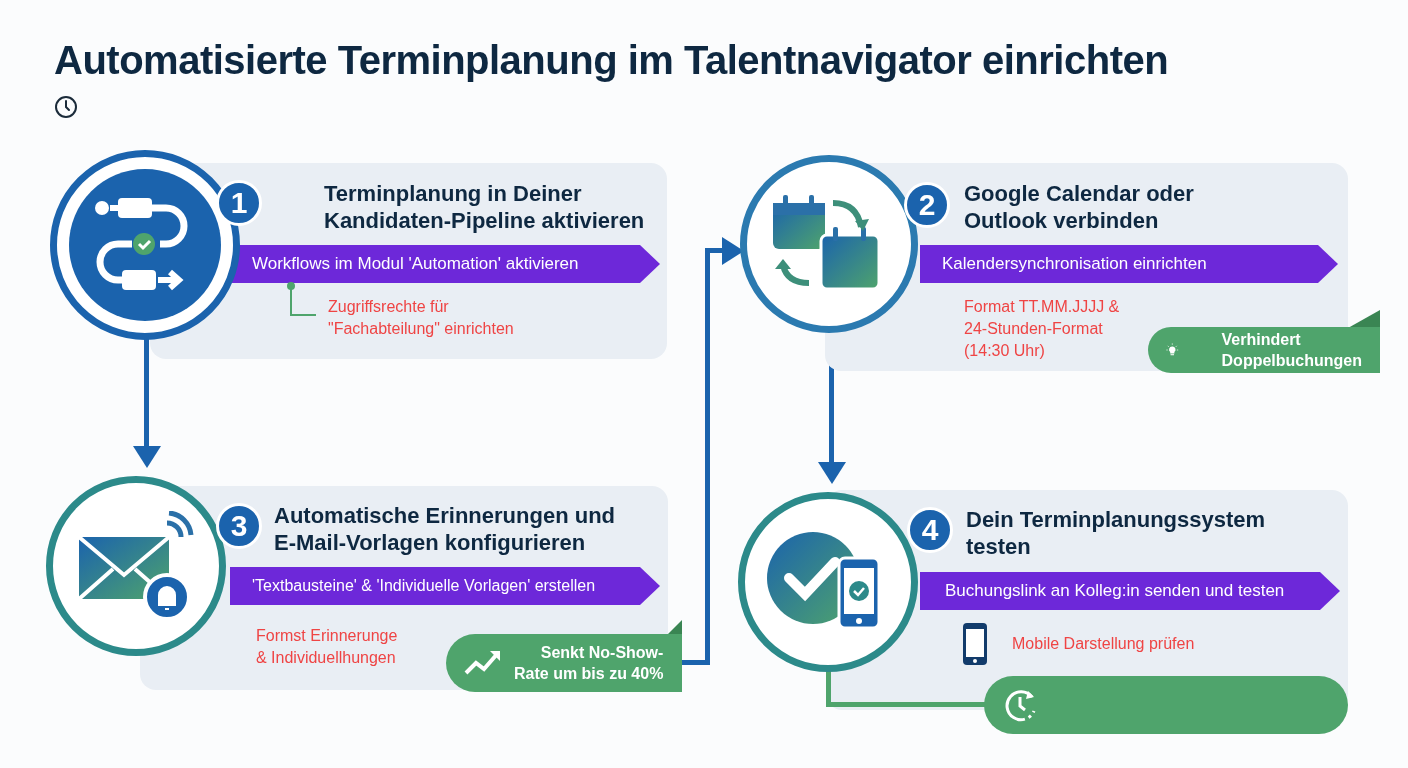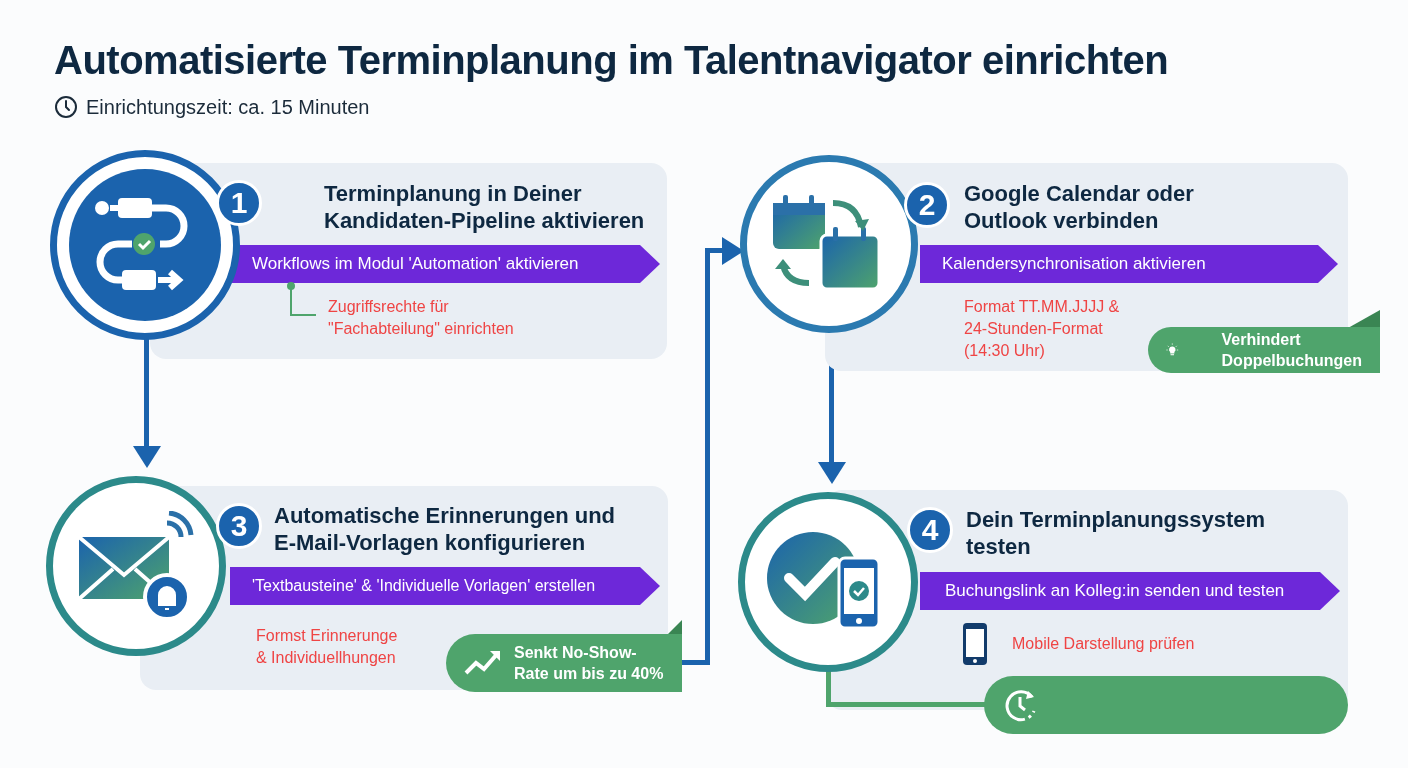--- a/index.html
+++ b/index.html
@@ -20,21 +20,20 @@
 </style>
 </head>
 <body>
 
 <div class="abs title">Automatisierte Terminplanung im Talentnavigator einrichten</div>
 <div class="abs subtitle">
   <svg width="24" height="24" viewBox="0 0 24 24">
       <circle cx="12" cy="12" r="10" fill="none" stroke="#1b2b3a" stroke-width="2"></circle>
       <path d="M12 6v6l3 3" fill="none" stroke="#1b2b3a" stroke-width="2" stroke-linecap="round"></path>
     </svg>
-  <span>Einrichtungszeit: ca. 15 Minuten</span>
 </div>
 
 <div class="abs line" style="left:144px;top:335px;width:5px;height:118px;"></div>
 <div class="abs" style="left:133px;top:446px;width:0;height:0;border-left:14px solid transparent;border-right:14px solid transparent;border-top:22px solid #1b63ad;"></div>
 
 <div class="abs line" style="left:680px;top:660px;width:30px;height:5px;"></div>
 <div class="abs line" style="left:705px;top:248px;width:5px;height:417px;"></div>
 <div class="abs line" style="left:705px;top:248px;width:22px;height:5px;"></div>
 <div class="abs" style="left:722px;top:237px;width:0;height:0;border-top:14px solid transparent;border-bottom:14px solid transparent;border-left:22px solid #1b63ad;"></div>
 
@@ -64,21 +63,21 @@
   <div>Kandidaten-Pipeline aktivieren</div>
 </div>
 <div class="abs" style="left:290px;top:286px;width:26px;height:30px;border-left:2px solid #4fa46c;border-bottom:2px solid #4fa46c;"></div>
 <div class="abs" style="left:287px;top:282px;width:8px;height:8px;border-radius:50%;background:#4fa46c;"></div>
 <div class="abs note" style="left:328px;top:296px;">
   <div>Zugriffsrechte für</div>
   <div>"Fachabteilung" einrichten</div>
 </div>
 
 <div class="abs card" style="left:825px;top:163px;width:523px;height:208px;"></div>
-<div class="abs banner" style="left:920px;top:245px;width:418px;">Kalendersynchronisation aktivieren</div>
+<div class="abs banner" style="left:920px;top:245px;width:418px;">Kalendersynchronisation einrichten</div>
 <div class="abs circle" style="left:740px;top:155px;width:178px;height:178px;border:7px solid #2b7ab0;">
   <svg width="120" height="110" viewBox="0 0 120 110">
     <defs>
         <linearGradient id="g2" x1="0" y1="0" x2="1" y2="1">
           <stop offset="0" stop-color="#1b63ad"></stop>
           <stop offset="1" stop-color="#4fa46c"></stop>
         </linearGradient>
       </defs>
     <rect x="4" y="14" width="52" height="46" rx="6" fill="url(#g2)"></rect>
     <rect x="4" y="14" width="52" height="12" fill="#2b70a8"></rect>
@@ -136,21 +135,21 @@
 <div class="abs num" style="left:216px;top:503px;">3</div>
 <div class="abs step-title" style="left:274px;top:502px;">
   <div>Automatische Erinnerungen und</div>
   <div>E-Mail-Vorlagen konfigurieren</div>
 </div>
 <div class="abs note" style="left:256px;top:625px;">
   <div>Formst Erinnerunge</div>
   <div>&amp; Individuellhungen</div>
 </div>
 <div class="abs fold" style="left:668px;top:620px;border-width:0 0 14px 14px;border-color:transparent transparent #3a8553 transparent;"></div>
-<div class="abs pill" style="left:446px;top:634px;width:236px;height:58px;border-radius:29px 0 0 29px;">
+<div class="abs pill" style="left:446px;top:634px;width:236px;height:58px;border-radius:29px 0 0 29px;text-align:right;">
   <svg width="38" height="28" viewBox="0 0 38 28">
     <path d="M2 24 l10 -10 l8 6 l14 -16" fill="none" stroke="#fff" stroke-width="4"></path>
     <path d="M26 2 h10 v10z" fill="#fff"></path>
   </svg>
   <div>
     <div>Senkt No-Show-</div>
     <div>Rate um bis zu 40%</div>
   </div>
 </div>
 

